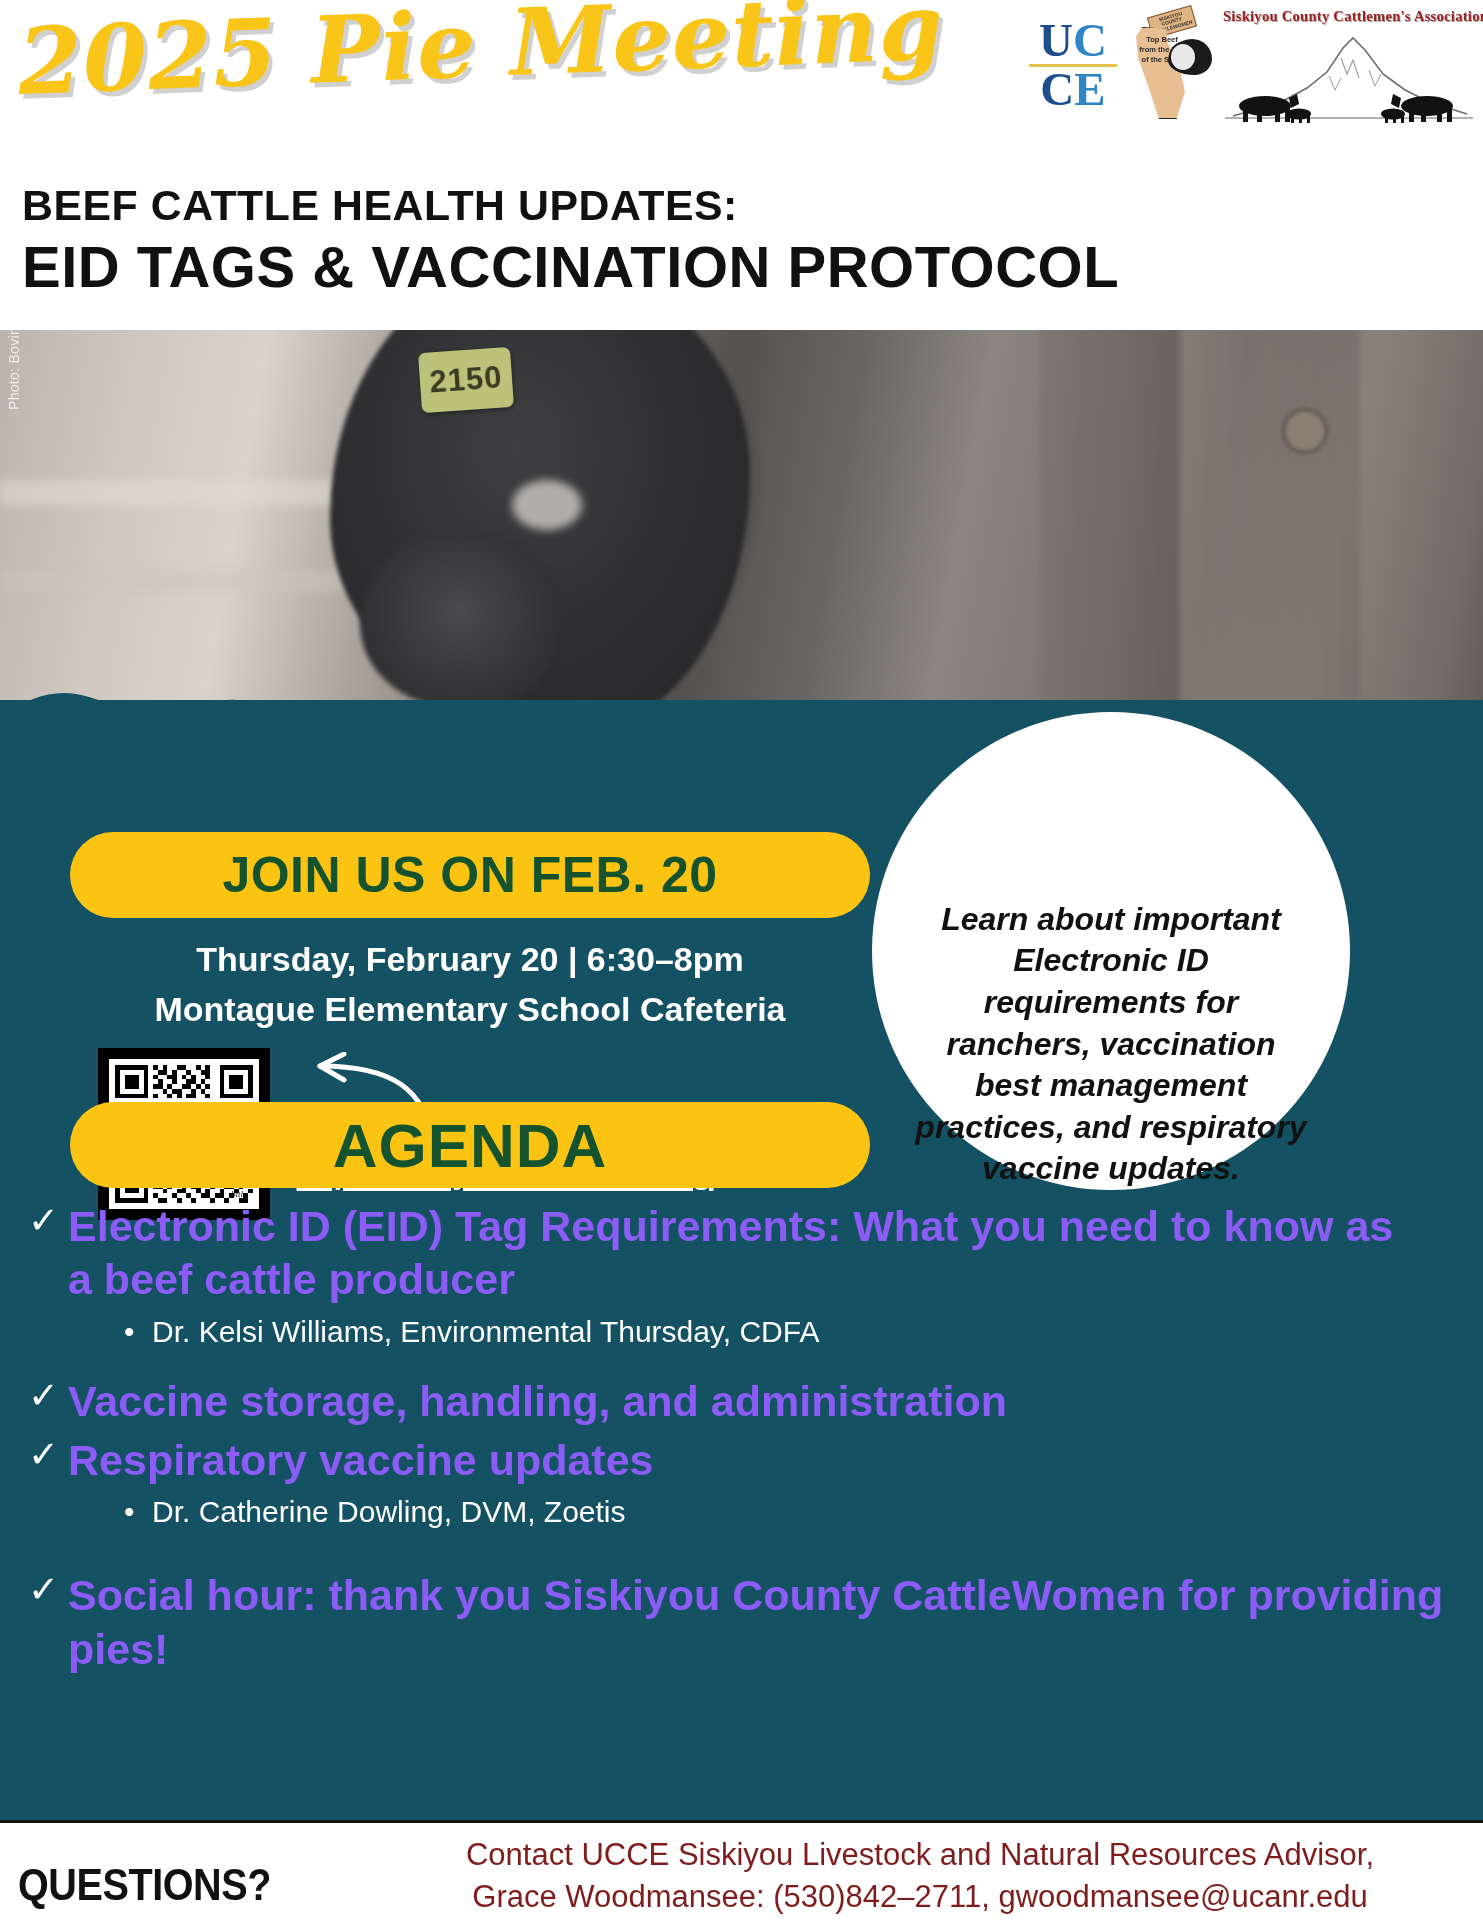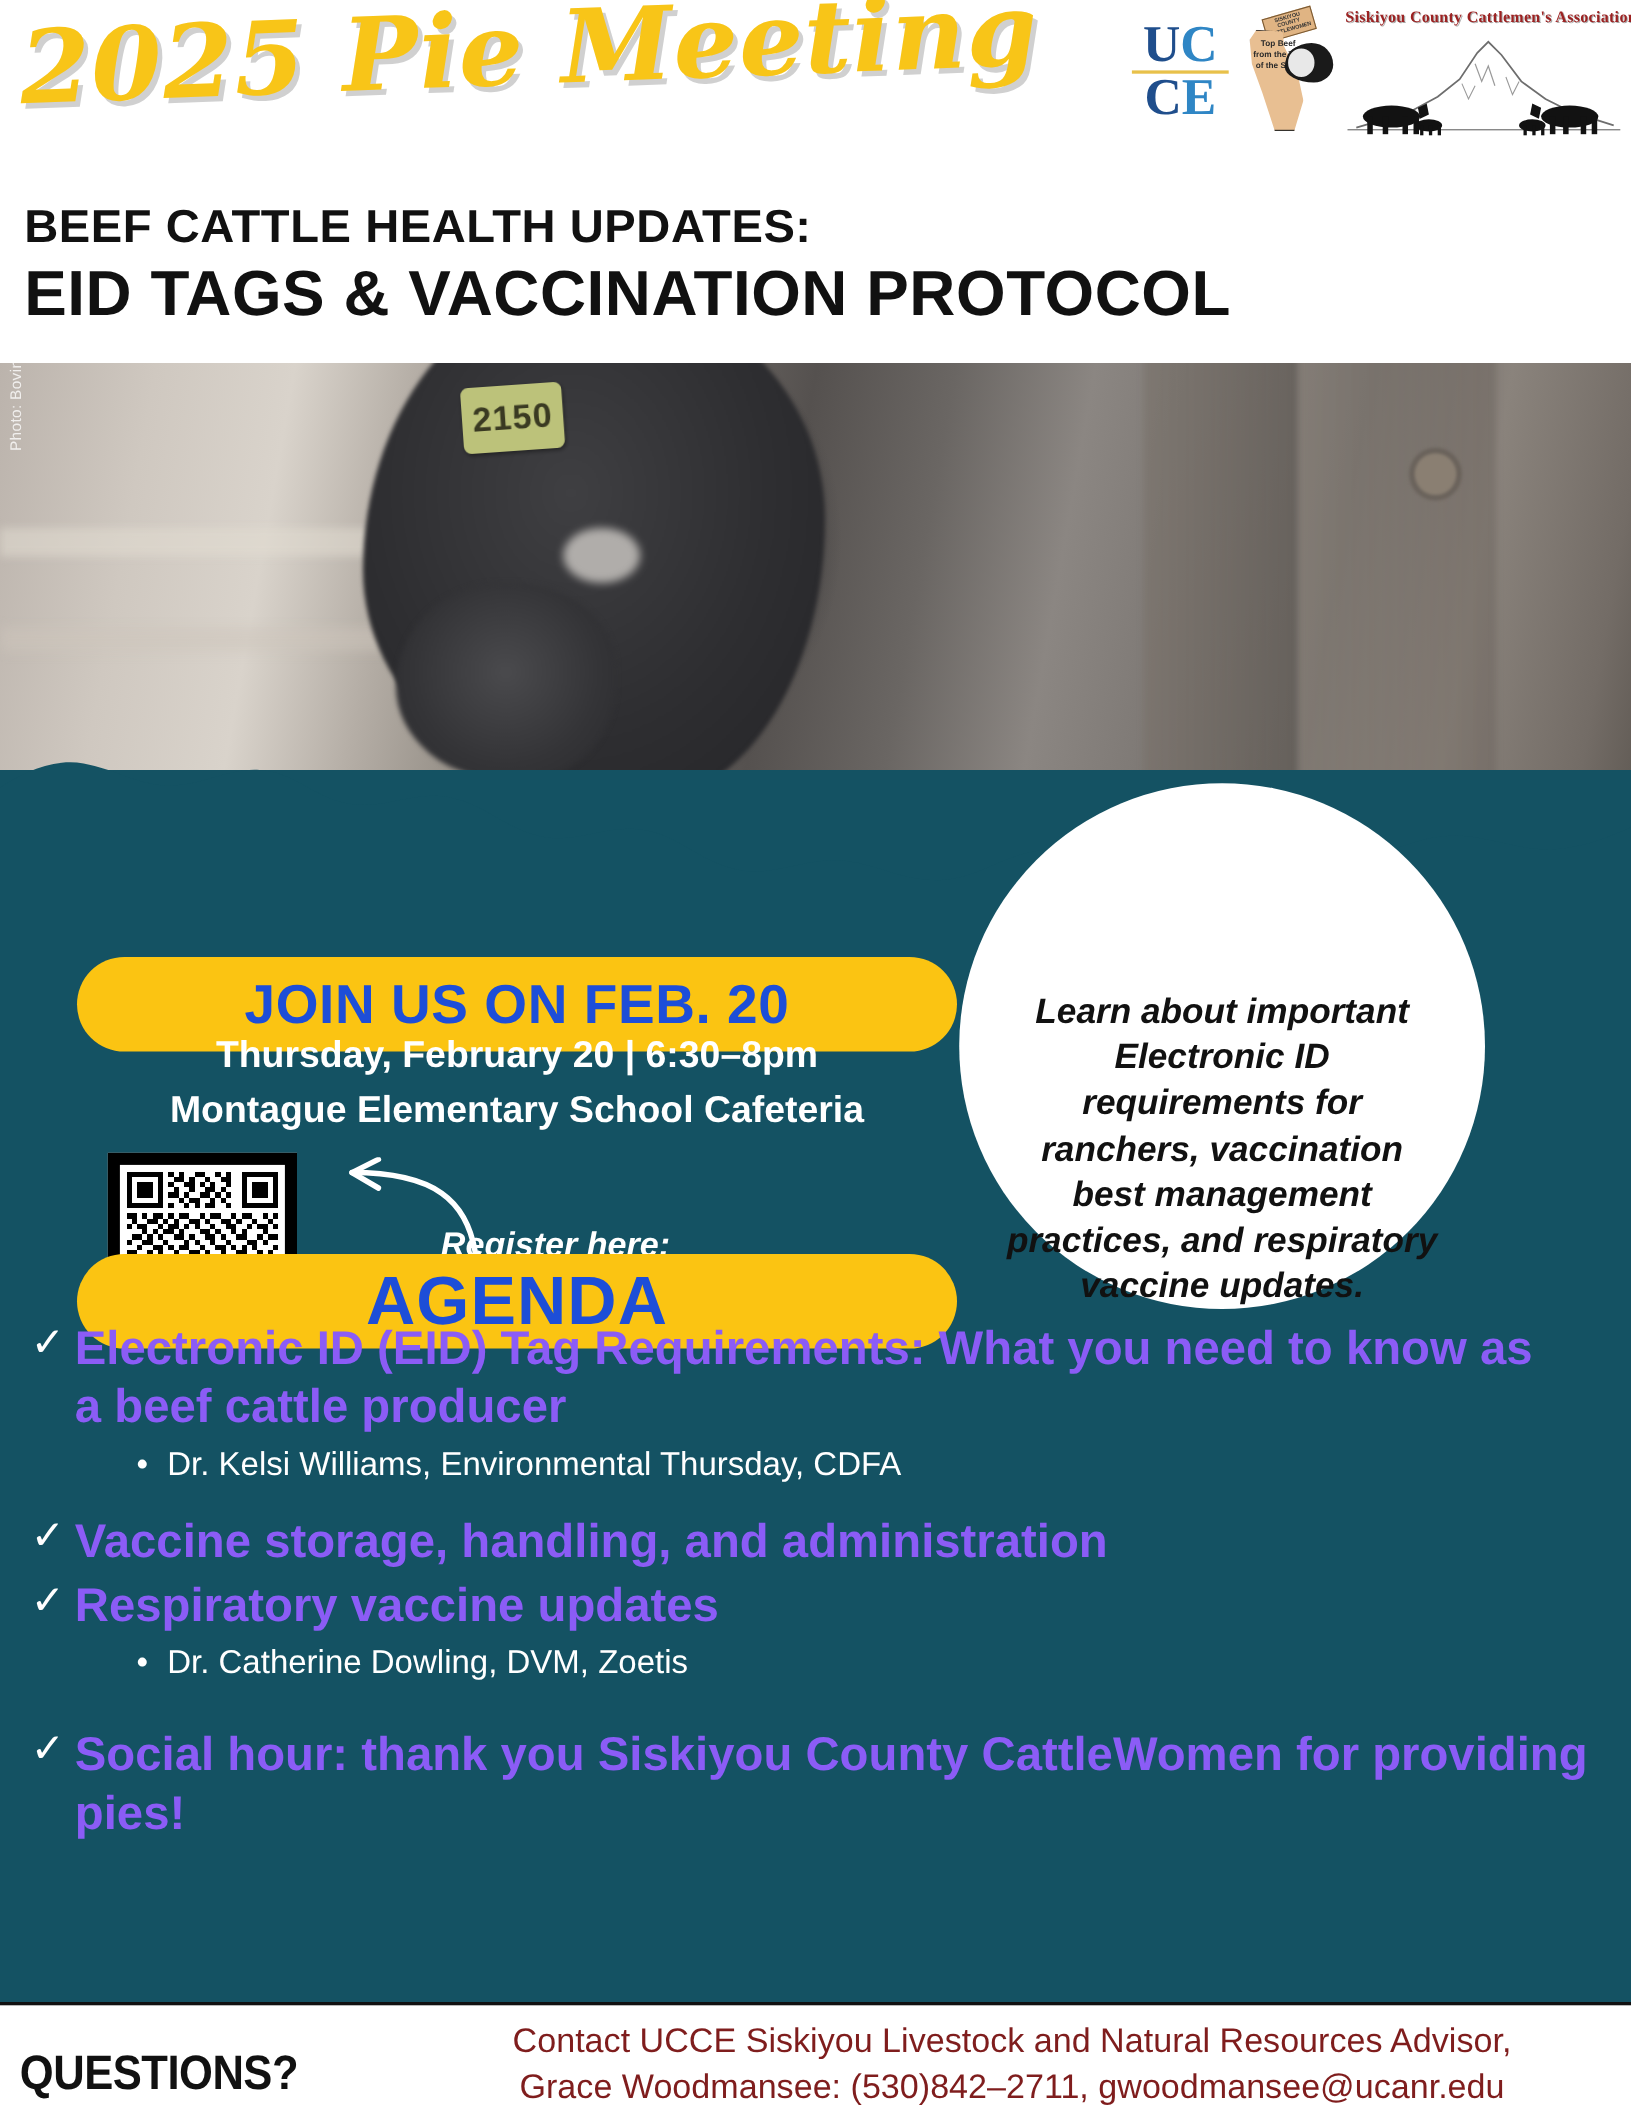--- a/index.html
+++ b/index.html
@@ -169,21 +169,21 @@
     position: absolute; left: 0; top: 620px; width: 1483px; height: 200px; z-index: 16;
   }
 
   .content { position: absolute; left: 0; top: 700px; width: 1483px; height: 1120px; z-index: 25; }
 
   .pill {
     position: absolute;
     background: #fbc412;
     border-radius: 60px;
     display: flex; align-items: center; justify-content: center;
-    font-weight: bold; color: #1d4ed8; margin-top: 38px;
+    font-weight: bold; color: #14532d;
   }
   .pill-join { left: 70px; top: 132px; width: 800px; height: 86px; font-size: 50px; letter-spacing: .5px; }
   .pill-agenda { left: 70px; top: 402px; width: 800px; height: 86px; font-size: 62px; letter-spacing: 1px; }
 
   .event-line {
     position: absolute; left: 70px; width: 800px; text-align: center;
     color: #ffffff; font-weight: bold; font-size: 34px;
   }
   .event-l1 { top: 240px; }
   .event-l2 { top: 290px; }

